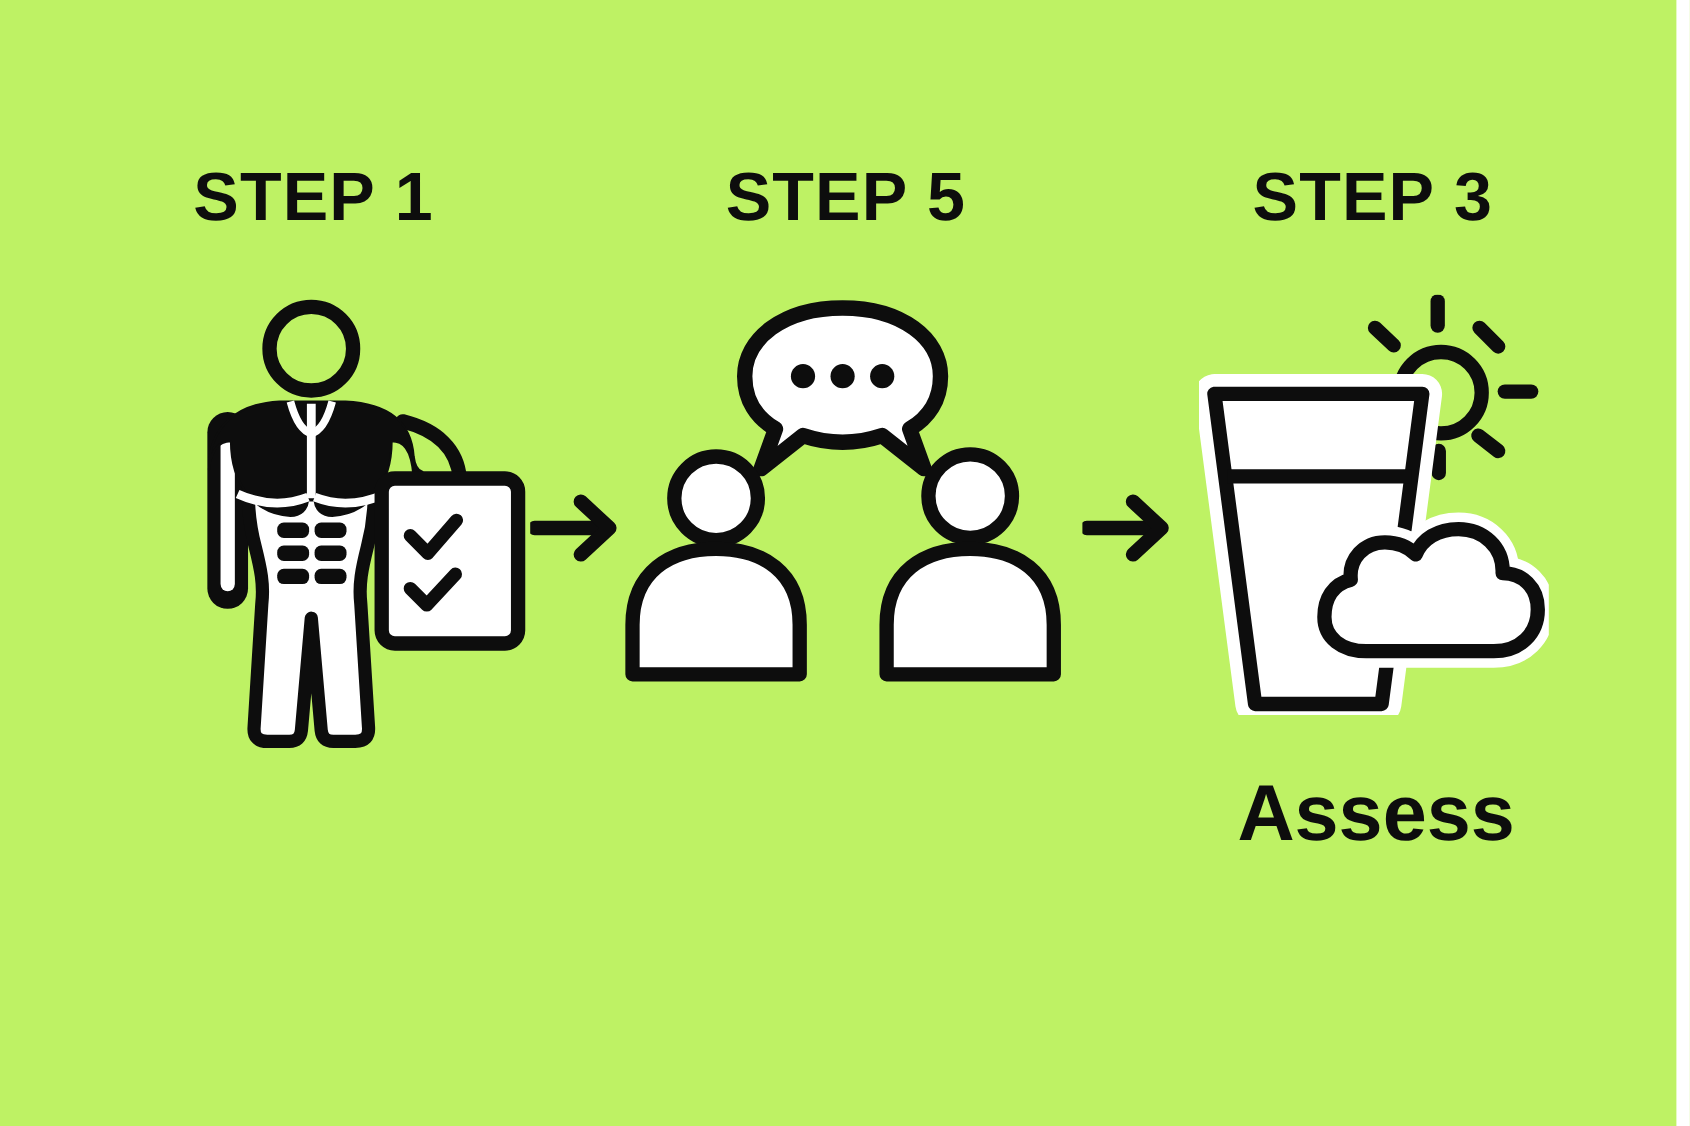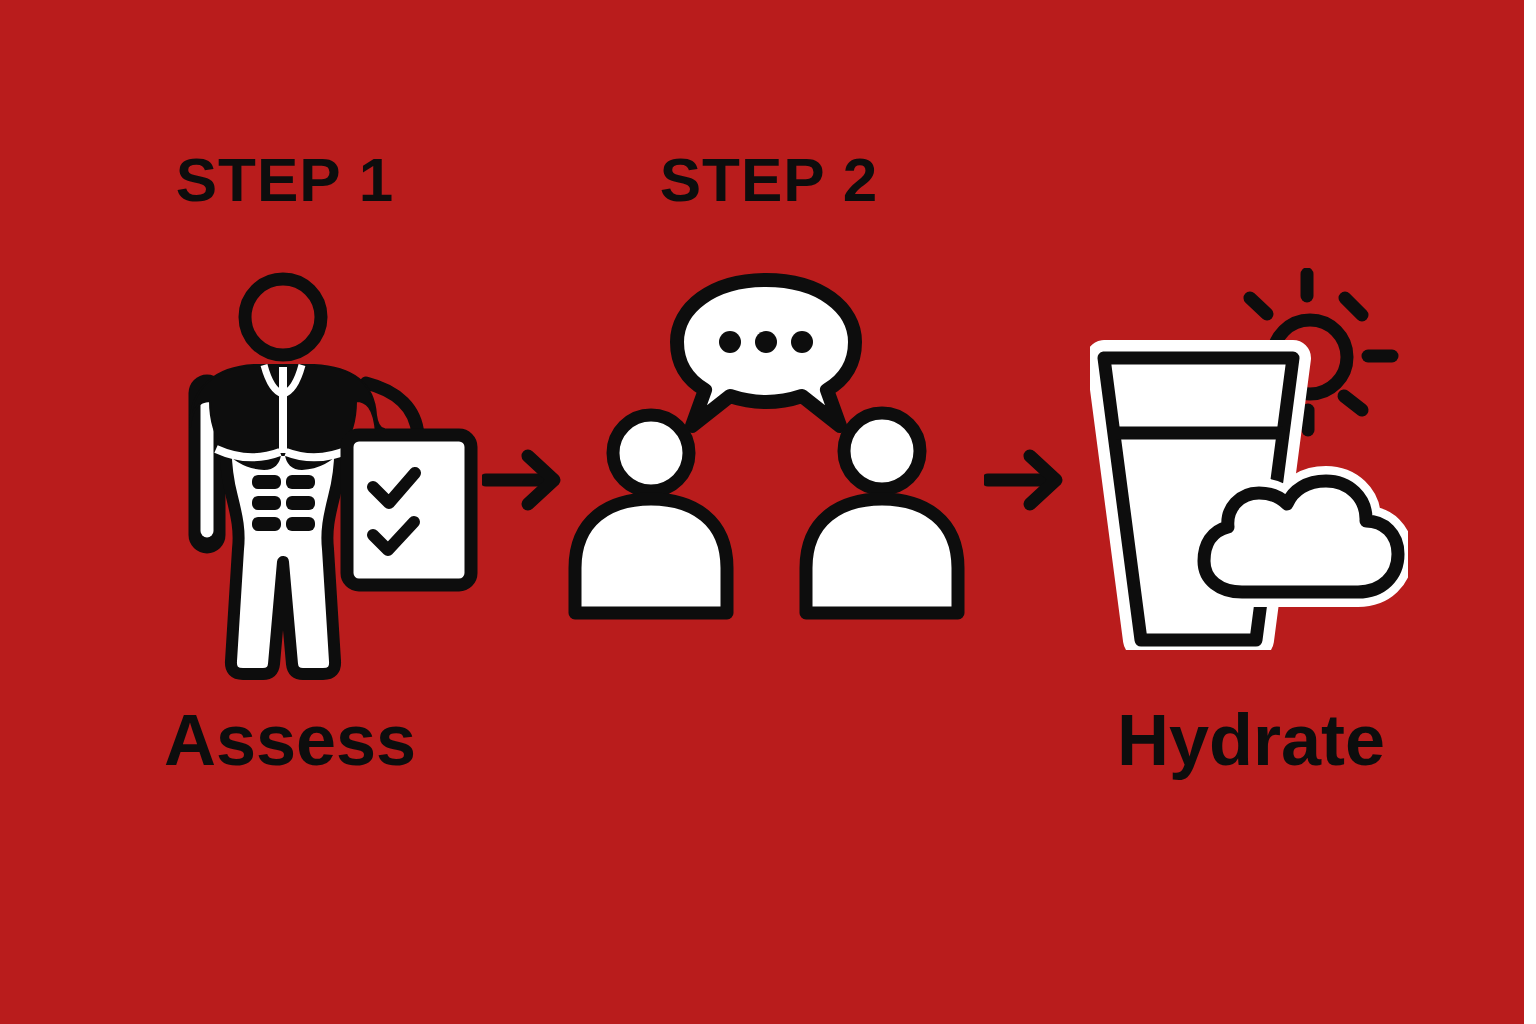--- a/index.html
+++ b/index.html
@@ -4,21 +4,21 @@
 <style>
   html, body {
     margin: 0;
     padding: 0;
     background: #ffffff;
   }
   .canvas {
     position: relative;
     width: 1524px;
     height: 1024px;
-    background: #b91c1c;
+    background: #bef264;
     overflow: hidden;
     font-family: "Liberation Sans", sans-serif;
     color: #0d0d0d;
   }
   .step-header {
     position: absolute;
     top: 148px;
     font-size: 62px;
     font-weight: 700;
     line-height: 64px;
@@ -49,21 +49,22 @@
   .icon-3 { left: 1090px; top: 268px; }
   .arrow-1 { left: 482px; top: 448px; }
   .arrow-2 { left: 984px; top: 448px; }
 </style>
 </head>
 <body>
 
 <div class="canvas">
 
   <div class="step-header h1">STEP 1</div>
-  <div class="step-header h2">STEP 2</div>
+  <div class="step-header h2">STEP 5</div>
+  <div class="step-header h3">STEP 3</div>
 
   <svg class="icon-box icon-1" width="310" height="430" viewBox="0 0 310 430">
 
     <circle cx="113" cy="52" r="38" fill="none" stroke="#0d0d0d" stroke-width="13"></circle>
 
     <line x1="37" y1="128" x2="37" y2="270" stroke="#0d0d0d" stroke-width="37" stroke-linecap="round"></line>
     <line x1="37" y1="131" x2="37" y2="266" stroke="#ffffff" stroke-width="13" stroke-linecap="round"></line>
 
     <path d="M 63,134 C 54,162 53,198 62,232 C 67,252 70,266 68,284 L 61,396 Q 60,409 73,409 L 93,409 Q 103,409 104,399 L 113,297 L 122,399 Q 123,409 133,409 L 153,409 Q 166,409 165,396 L 158,284 C 156,266 159,252 164,232 C 173,198 172,162 163,134 Z" fill="#ffffff" stroke="#0d0d0d" stroke-width="12" stroke-linejoin="round"></path>
 
@@ -134,19 +135,18 @@
       <line x1="26" y1="165" x2="193" y2="165" stroke="#0d0d0d" stroke-width="13"></line>
     </g>
 
     <g>
       <path d="M 152,324 L 268,324 C 292,324 308,308 308,286 C 308,266 294,253 276,253 C 277,229 258,213 236,213 C 217,213 203,222 197,236 C 190,229 180,225 169,225 C 150,225 136,240 138,259 C 122,263 114,276 114,293 C 114,312 130,324 152,324 Z" fill="#ffffff" stroke="#ffffff" stroke-width="30" stroke-linejoin="round"></path>
       <path d="M 152,324 L 268,324 C 292,324 308,308 308,286 C 308,266 294,253 276,253 C 277,229 258,213 236,213 C 217,213 203,222 197,236 C 190,229 180,225 169,225 C 150,225 136,240 138,259 C 122,263 114,276 114,293 C 114,312 130,324 152,324 Z" fill="#ffffff" stroke="#0d0d0d" stroke-width="13" stroke-linejoin="round"></path>
     </g>
   </svg>
 
   <div class="step-label l1">
-    <span>Assess</span>
   </div>
   <div class="step-label l3">
-    <span>Hydrate</span>
+    <span>Assess</span>
   </div>
 
 </div>
 
 </body></html>

